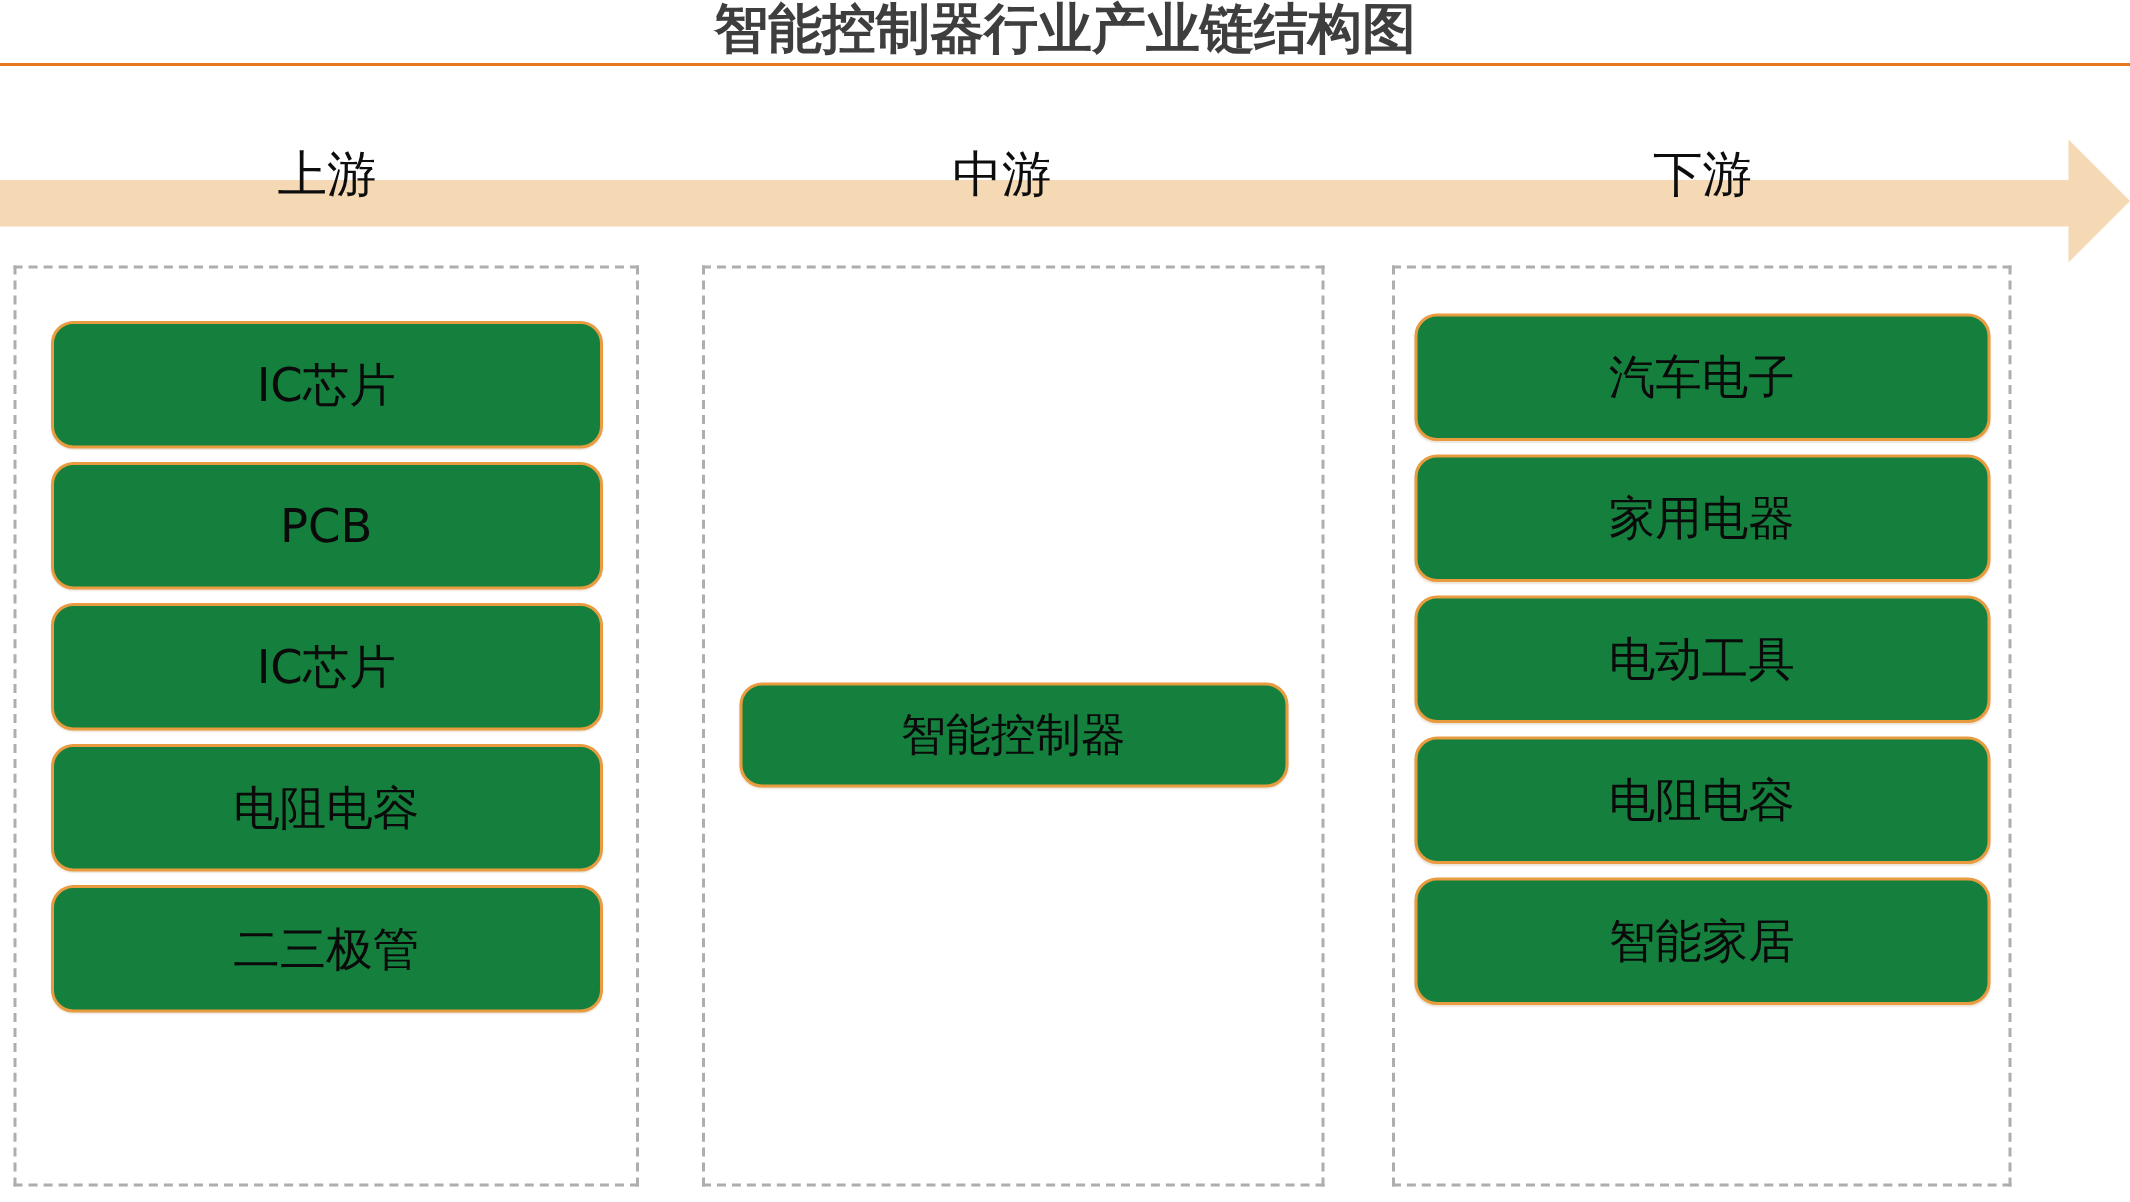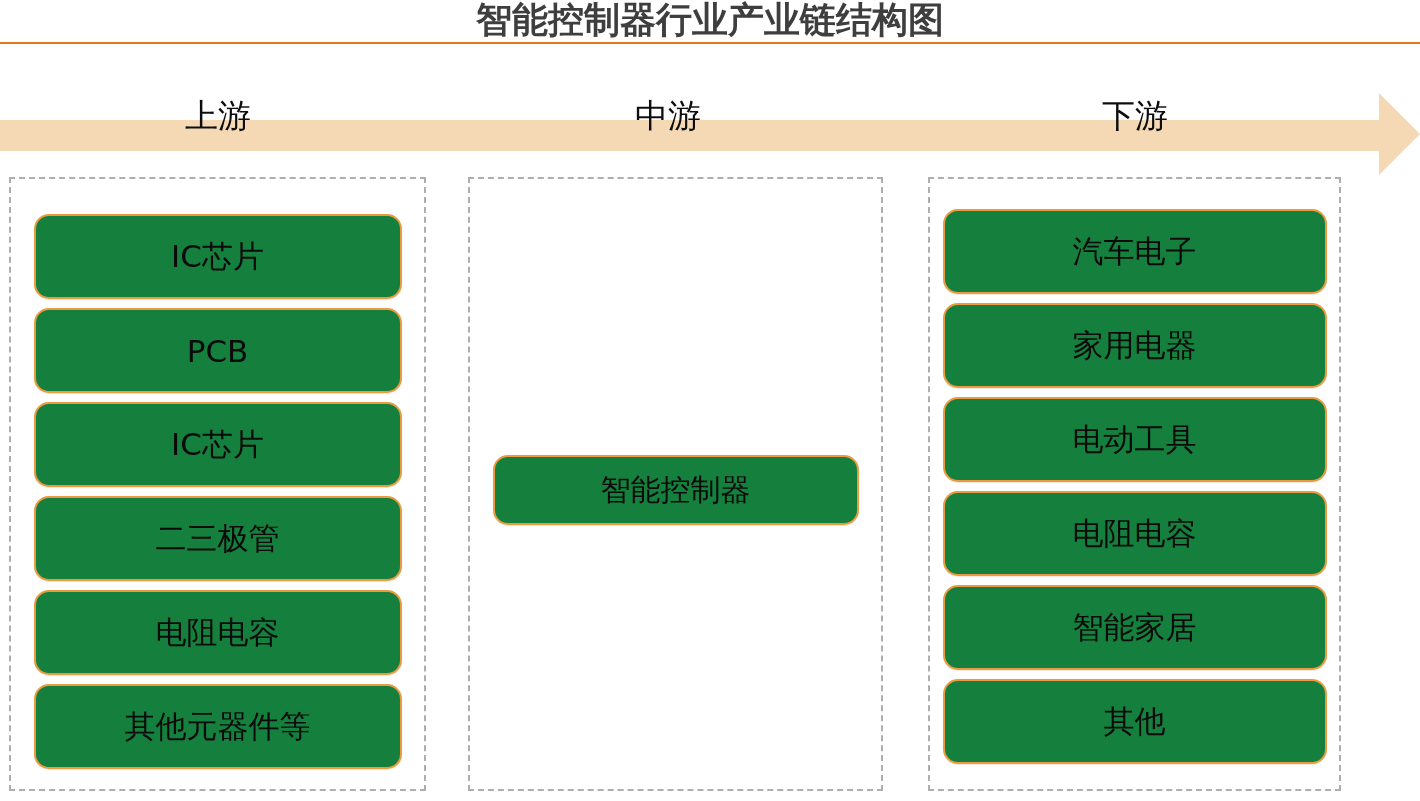--- a/index.html
+++ b/index.html
@@ -138,34 +138,32 @@
 
 <div class="stage-label stage-up">上游</div>
 <div class="stage-label stage-mid">中游</div>
 <div class="stage-label stage-down">下游</div>
 
 <div class="column col-upstream">
   <div class="pill-stack stack-upstream">
     <div class="pill pill-upstream">IC芯片</div>
     <div class="pill pill-upstream">PCB</div>
     <div class="pill pill-upstream">IC芯片</div>
+    <div class="pill pill-upstream">电阻电容</div>
     <div class="pill pill-upstream">二三极管</div>
-    <div class="pill pill-upstream">电阻电容</div>
-    <div class="pill pill-upstream">其他元器件等</div>
   </div>
 </div>
 
 <div class="column col-midstream">
   <div class="pill-stack stack-midstream">
     <div class="pill pill-midstream">智能控制器</div>
   </div>
 </div>
 
 <div class="column col-downstream">
   <div class="pill-stack stack-downstream">
     <div class="pill pill-downstream">汽车电子</div>
     <div class="pill pill-downstream">家用电器</div>
     <div class="pill pill-downstream">电动工具</div>
     <div class="pill pill-downstream">电阻电容</div>
     <div class="pill pill-downstream">智能家居</div>
-    <div class="pill pill-downstream">其他</div>
   </div>
 </div>
 
 </body></html>

